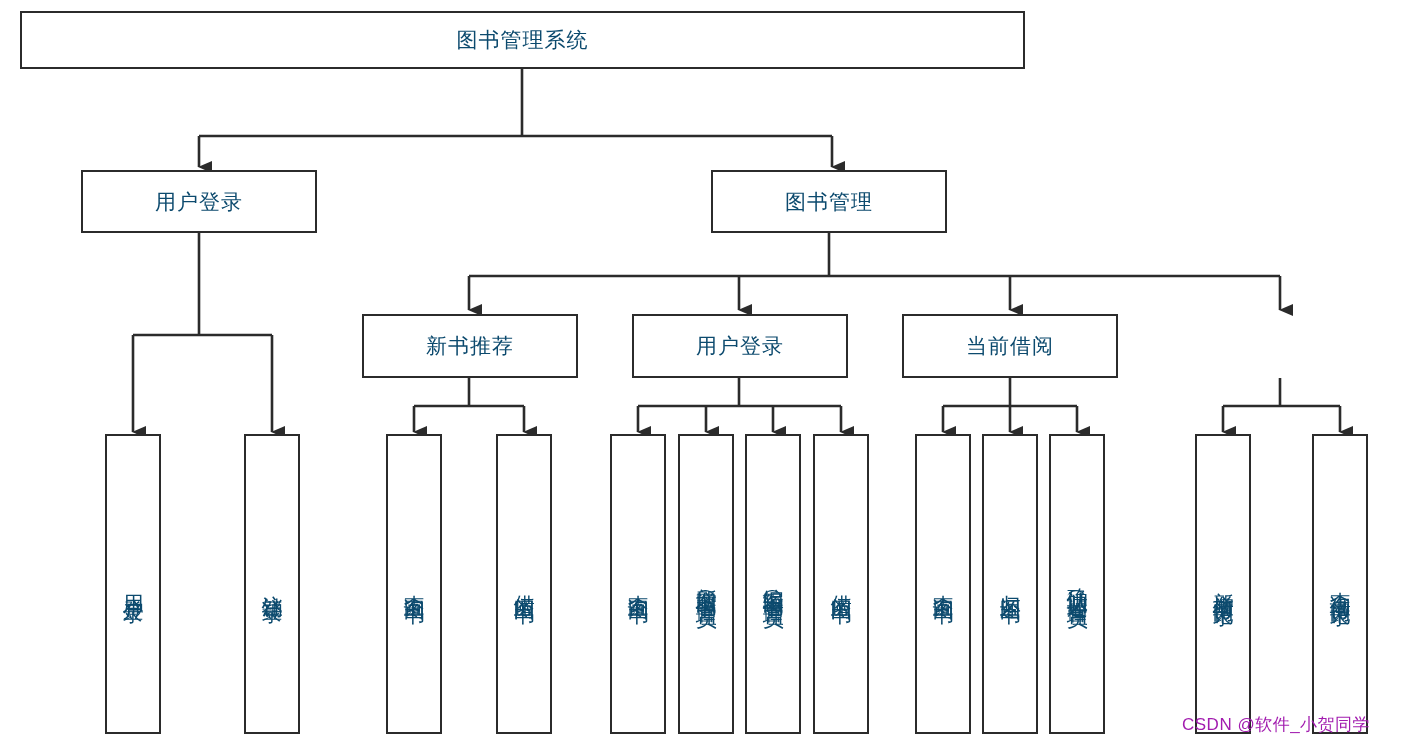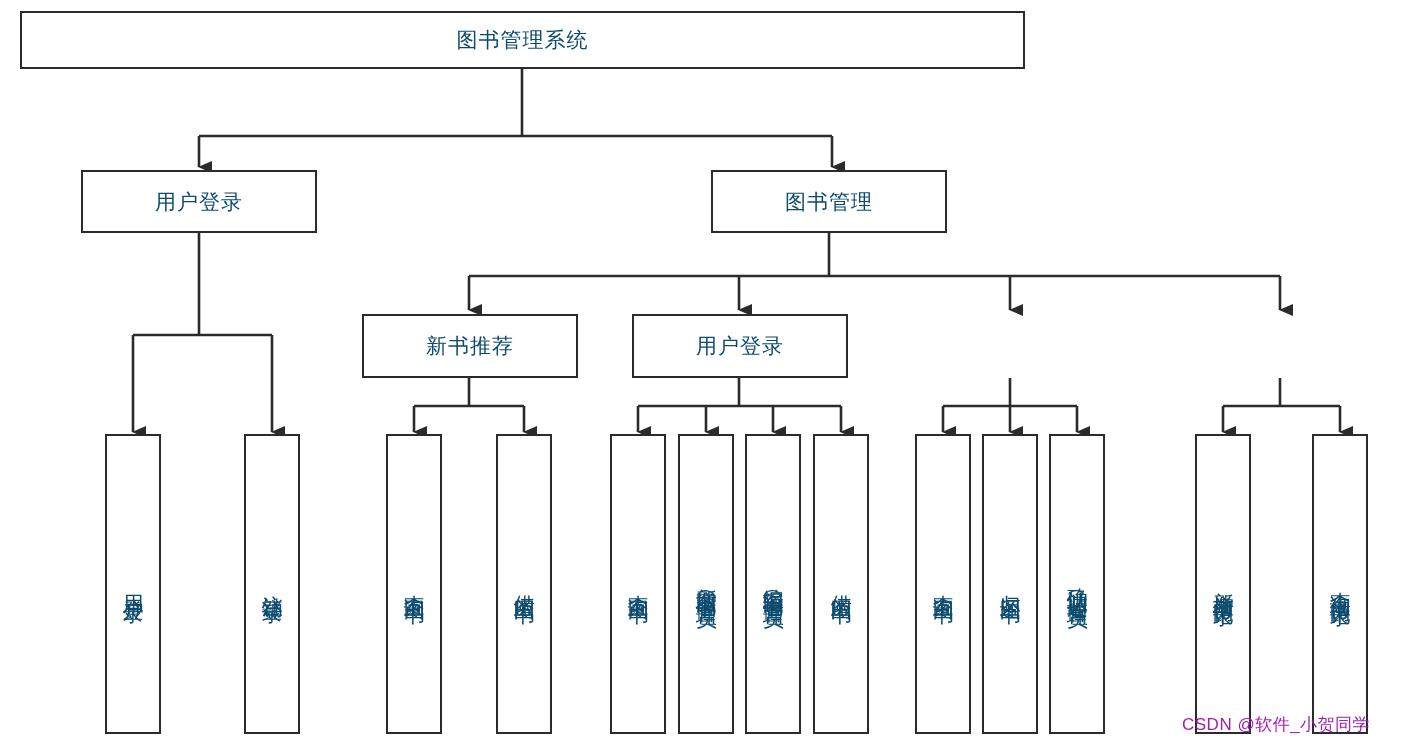--- a/index.html
+++ b/index.html
@@ -73,20 +73,21 @@
     </g>
   </svg>
 
   <div class="node node-h" style="left:20px;top:11px;width:1005px;height:58px;">图书管理系统</div>
 
   <div class="node node-h" style="left:81px;top:170px;width:236px;height:63px;">用户登录</div>
   <div class="node node-h" style="left:362px;top:314px;width:216px;height:64px;">新书推荐</div>
 
   <div class="node node-h" style="left:711px;top:170px;width:236px;height:63px;">图书管理</div>
   <div class="node node-h" style="left:632px;top:314px;width:216px;height:64px;">用户登录</div>
+  <div class="node node-h" style="left:902px;top:314px;width:216px;height:64px;">当前借阅</div>
 
   <div class="node node-v" style="left:105px;top:434px;width:56px;height:300px;">用户登录</div>
   <div class="node node-v" style="left:244px;top:434px;width:56px;height:300px;">注销登录</div>
 
   <div class="node node-v" style="left:386px;top:434px;width:56px;height:300px;">查询图书</div>
   <div class="node node-v" style="left:496px;top:434px;width:56px;height:300px;">借阅图书</div>
 
   <div class="node node-v" style="left:610px;top:434px;width:56px;height:300px;">查询图书</div>
   <div class="node node-v" style="left:678px;top:434px;width:56px;height:300px;">新增图书（管理员）</div>
   <div class="node node-v" style="left:745px;top:434px;width:56px;height:300px;">编辑图书（管理员）</div>

